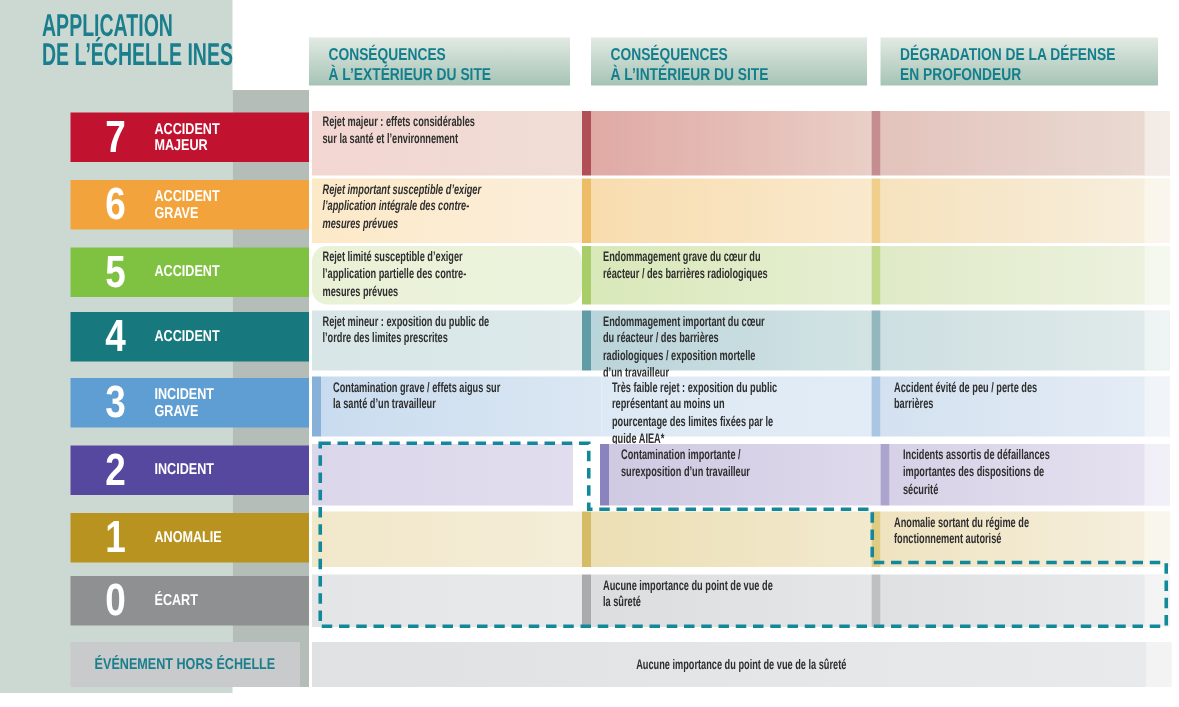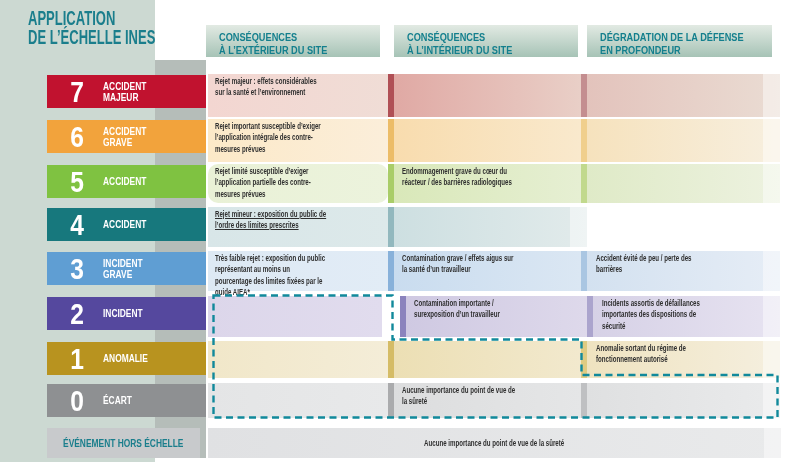--- a/index.html
+++ b/index.html
@@ -32,29 +32,29 @@
   .c1{width:180px;padding:2px 4px 2px 7px;}
   .c2{width:193px;border-left-style:solid;border-left-width:6px;padding:2px 4px 2px 8px;}
   .c3{width:199px;border-left-style:solid;border-left-width:6px;padding:2px 4px 2px 9px;}
   .c3::after,.bar::after{content:"";position:absolute;right:0;top:0;bottom:0;width:17px;background:rgba(255,255,255,.45);}
   
   .r7 .lab{background:#c1122f;}
   .r7 .c1{background:linear-gradient(to right,#f3d6d1,#f0ddd6);}
   .r7 .c2{border-color:#b04f55;background:linear-gradient(to right,#e0a9a4,#e9cfc7);}
   .r7 .c3{border-color:#c48e90;background:linear-gradient(to right,#e3c3bc,#eadcd3);}
   .r6 .lab{background:#f2a33c;}
-  .r6 .c1{background:linear-gradient(to right,#fce9c8,#fbeeda);}
+  .r6 .c1{background:linear-gradient(to right,#fce9c8,#fbeeda);font-style:italic;}
   .r6 .c2{border-color:#ecbc67;background:linear-gradient(to right,#f8dcae,#f9e9cd);}
   .r6 .c3{border-color:#f0cf8d;background:linear-gradient(to right,#f6e2bd,#f7efdf);}
   .r5 .lab{background:#7fc241;}
   .r5 .c1{background:linear-gradient(to right,#e9f1d6,#ecf3dd);border-radius:10px;}
   .r5 .c2{border-color:#a9cd68;background:linear-gradient(to right,#d9e8b9,#e6efd3);}
   .r5 .c3{border-color:#c1d98d;background:linear-gradient(to right,#dfeac7,#edf2e0);}
   .r4 .lab{background:#17787d;}
-  .r4 .c1{background:linear-gradient(to right,#d8e6e8,#dde9ea);text-decoration:underline;}
+  .r4 .c1{background:linear-gradient(to right,#d8e6e8,#dde9ea);}
   .r4 .c2{border-color:#609ba6;background:linear-gradient(to right,#b9d4da,#d3e3e4);}
   .r4 .c3{border-color:#92b8be;background:linear-gradient(to right,#cddfe1,#e2ebeb);}
   .r3 .lab{background:#5f9ed3;}
   .r3 .c1{background:linear-gradient(to right,#dde9f4,#e2ecf6);}
   .r3 .c2{border-color:#88b1da;background:linear-gradient(to right,#c9dcef,#dbe7f3);}
   .r3 .c3{border-color:#aac6e2;background:linear-gradient(to right,#d3e1f0,#e6edf6);}
   .r2 .lab{background:#55489e;}
   .r2 .c1{background:linear-gradient(to right,#dcd6ea,#e1dcee);}
   .r2 .c2{border-color:#8b83bd;background:linear-gradient(to right,#cfc9e2,#ded9eb);margin-left:18px;}
   .r2 .c3{border-color:#aba4cd;background:linear-gradient(to right,#d6d1e6,#e7e3f1);}
@@ -165,38 +165,41 @@
     <div class="lab">
       <span class="num">4</span>
       <span class="nm">
           <i>ACCIDENT</i>
         </span>
     </div>
       <div class="sp"></div>
     <div class="cell c1">
         <span class="txt">Rejet mineur : exposition du public de l’ordre des limites prescrites</span>
       </div>
+    <div class="cell c2">
+        <span class="txt">Endommagement important du cœur du réacteur / des barrières radiologiques / exposition mortelle d’un travailleur</span>
+      </div>
     <div class="cell c3">
         <span class="txt"></span>
       </div>
   </div>
 
   <div class="row r3" style="top:251px;height:40px;">
     <div class="lab">
       <span class="num">3</span>
       <span class="nm">
           <i>INCIDENT GRAVE</i>
         </span>
     </div>
       <div class="sp"></div>
+    <div class="cell c2">
+        <span class="txt">Contamination grave / effets aigus sur la santé d’un travailleur</span>
+      </div>
     <div class="cell c1">
         <span class="txt">Très faible rejet : exposition du public représentant au moins un pourcentage des limites fixées par le guide AIEA*</span>
-      </div>
-    <div class="cell c2">
-        <span class="txt">Contamination grave / effets aigus sur la santé d’un travailleur</span>
       </div>
     <div class="cell c3">
         <span class="txt">Accident évité de peu / perte des barrières</span>
       </div>
   </div>
 
   <div class="row r2" style="top:296px;height:41px;">
     <div class="lab">
       <span class="num">2</span>
       <span class="nm">

